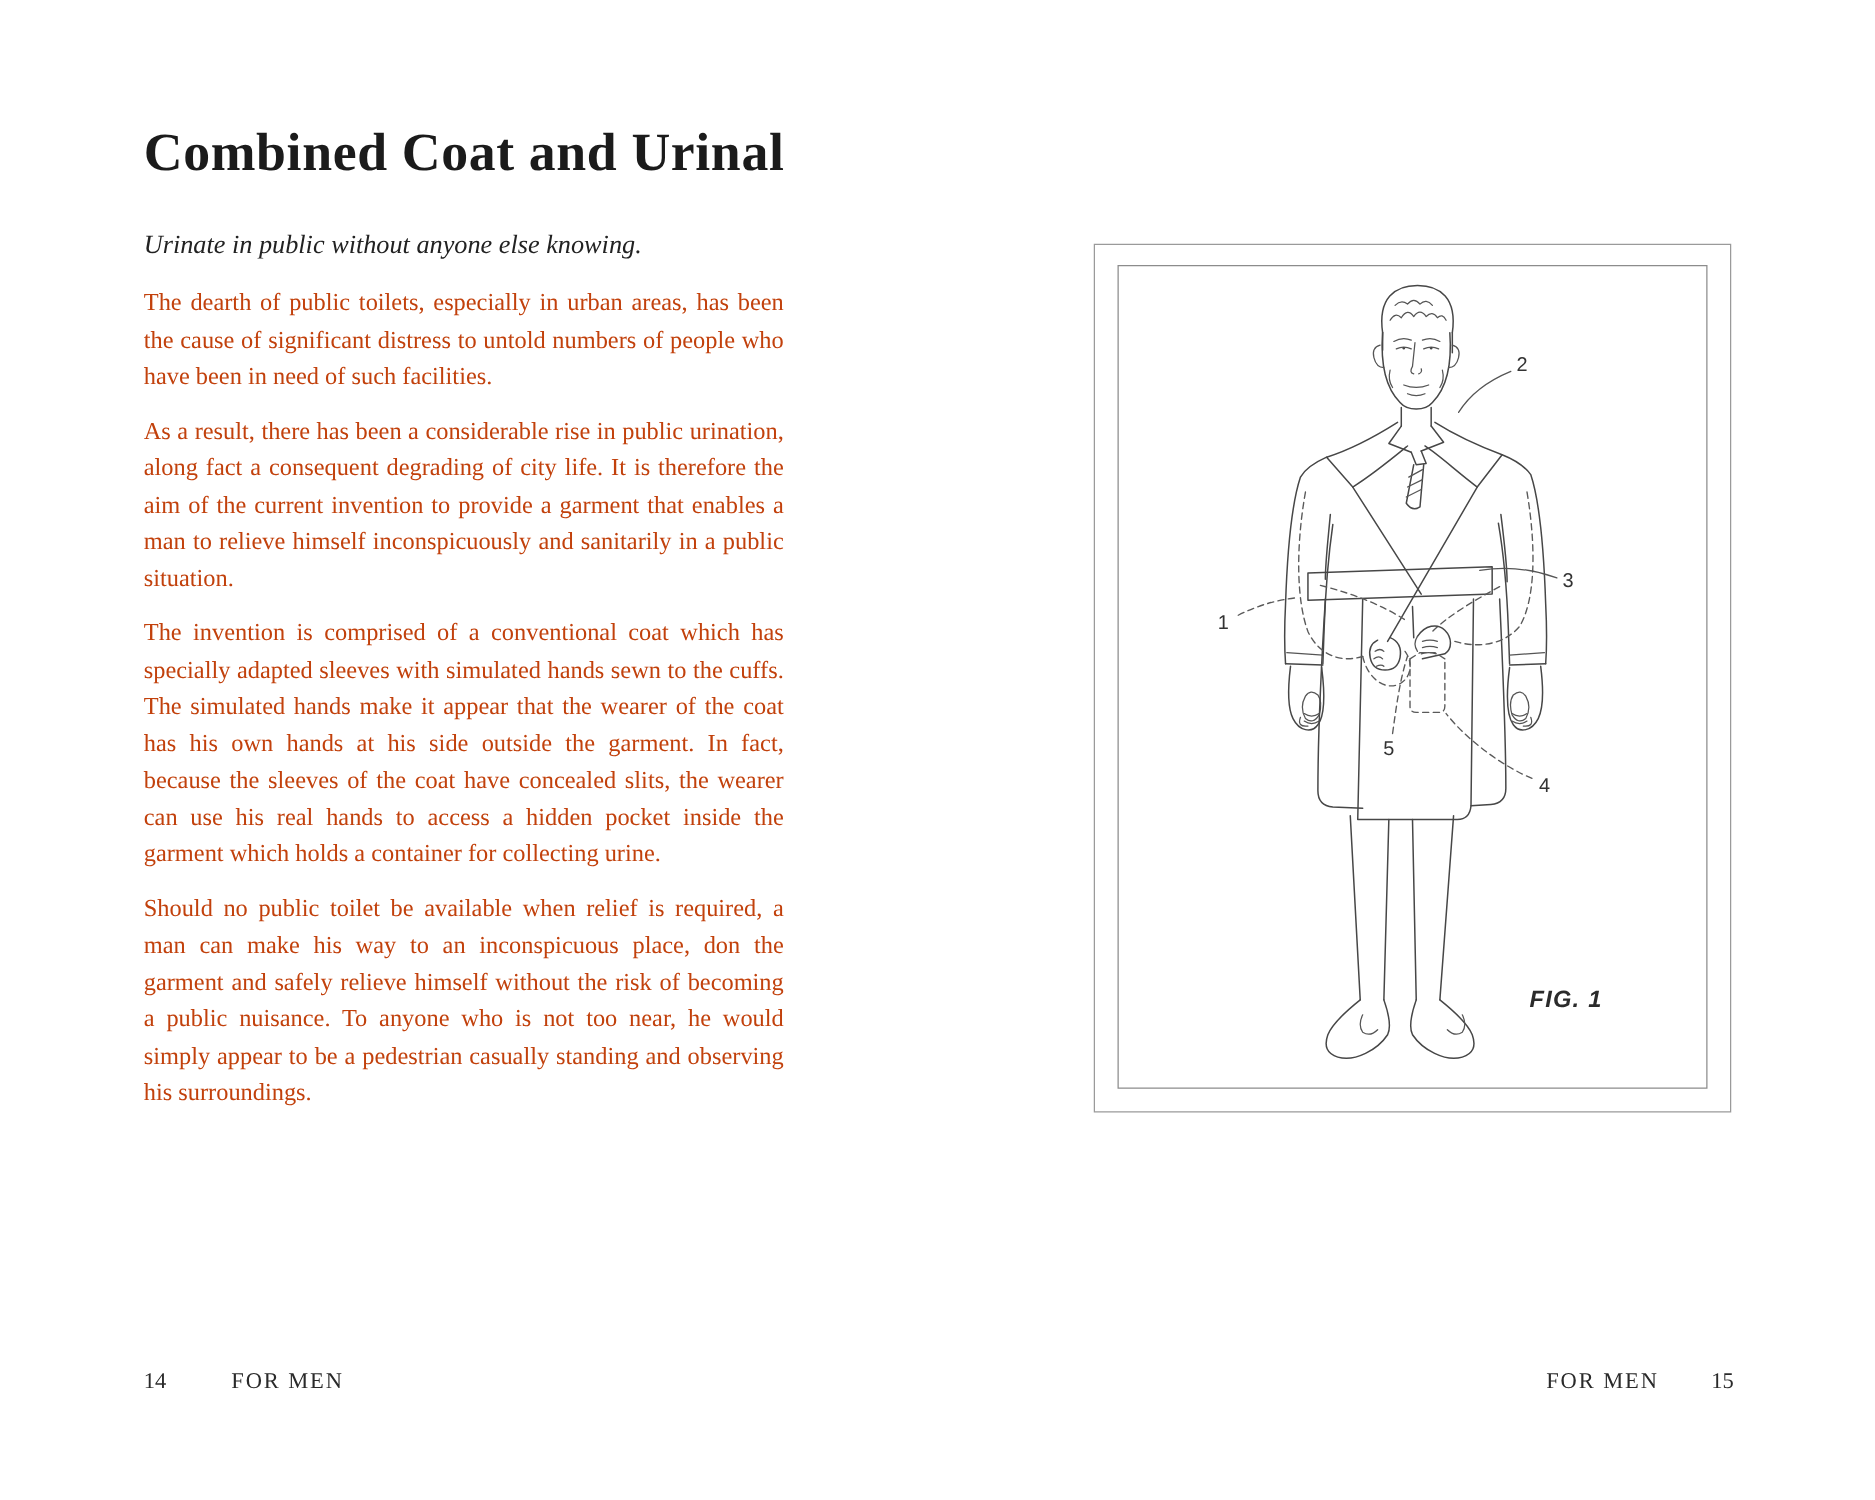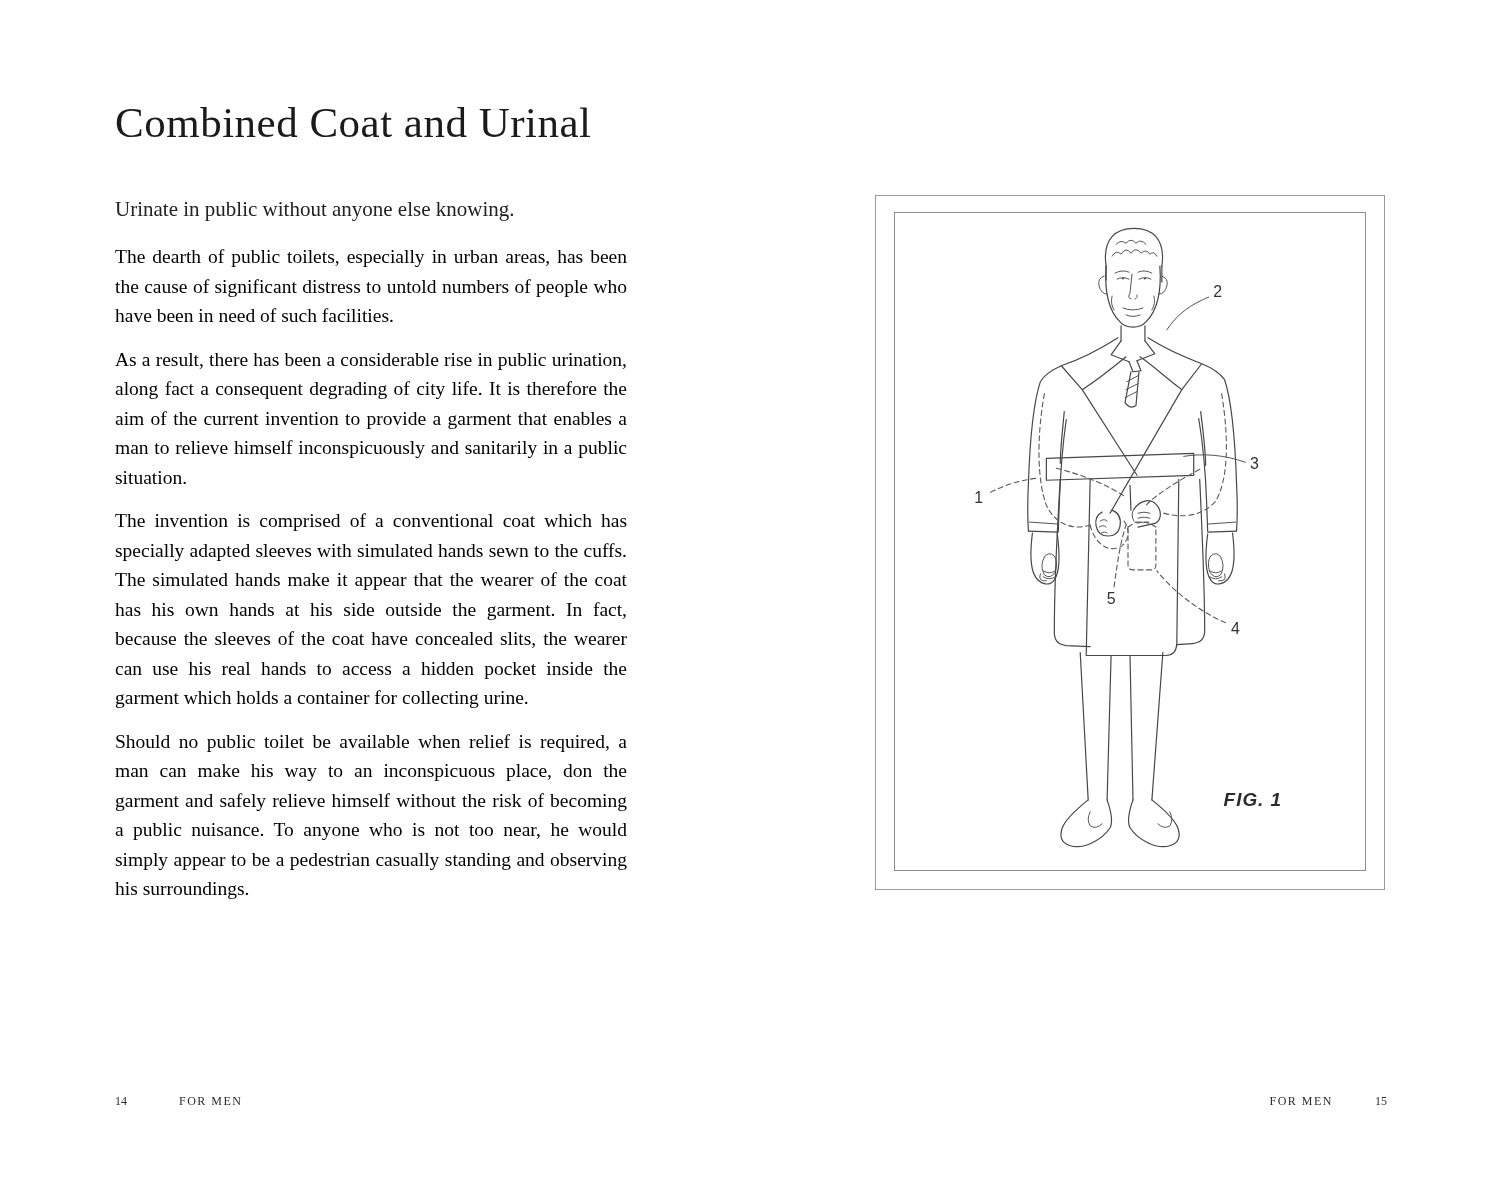--- a/index.html
+++ b/index.html
@@ -3,32 +3,32 @@
 <meta charset="utf-8">
 <style>
   html,body{margin:0;padding:0;}
   body{
     width:1500px;height:1200px;position:relative;background:#ffffff;
     font-family:"Liberation Serif","DejaVu Serif",serif;color:#222;
     overflow:hidden;
   }
   .left-page{position:absolute;left:115px;top:98px;width:512px;}
   .page-title{
-    margin:0;font-size:43px;font-weight:400;line-height:50px;
+    margin:0;font-size:43px;font-weight:700;line-height:50px;
     letter-spacing:0.5px;color:#1b1b1b;white-space:nowrap;
   }
   .page-subtitle{
-    margin:48px 0 0 0;font-size:21px;line-height:26px;color:#222;
+    margin:34px 0 0 0;font-size:21px;font-style:italic;line-height:26px;color:#222;
   }
   .body-par{
     margin:0 0 14px 0;font-size:19.5px;line-height:29.5px;
-    text-align:justify;color:#000000;
+    text-align:justify;color:#c2410c;
   }
   .body-par:first-of-type{margin-top:20px;}
-  .footer{position:absolute;top:1094px;font-size:12px;color:#2a2a2a;}
+  .footer{position:absolute;top:1094px;font-size:18px;color:#2a2a2a;}
   .footer-left{left:115px;}
   .footer-right{right:113px;text-align:center;}
   .running-head{letter-spacing:1.5px;}
   .footer-left .running-head{margin-left:52px;}
   .footer-right .running-head{margin-right:42px;}
   .fig-outer{
     position:absolute;left:875px;top:195px;width:508px;height:693px;
     border:1px solid #9a9a9a;background:#fff;
   }
   .fig-inner{

